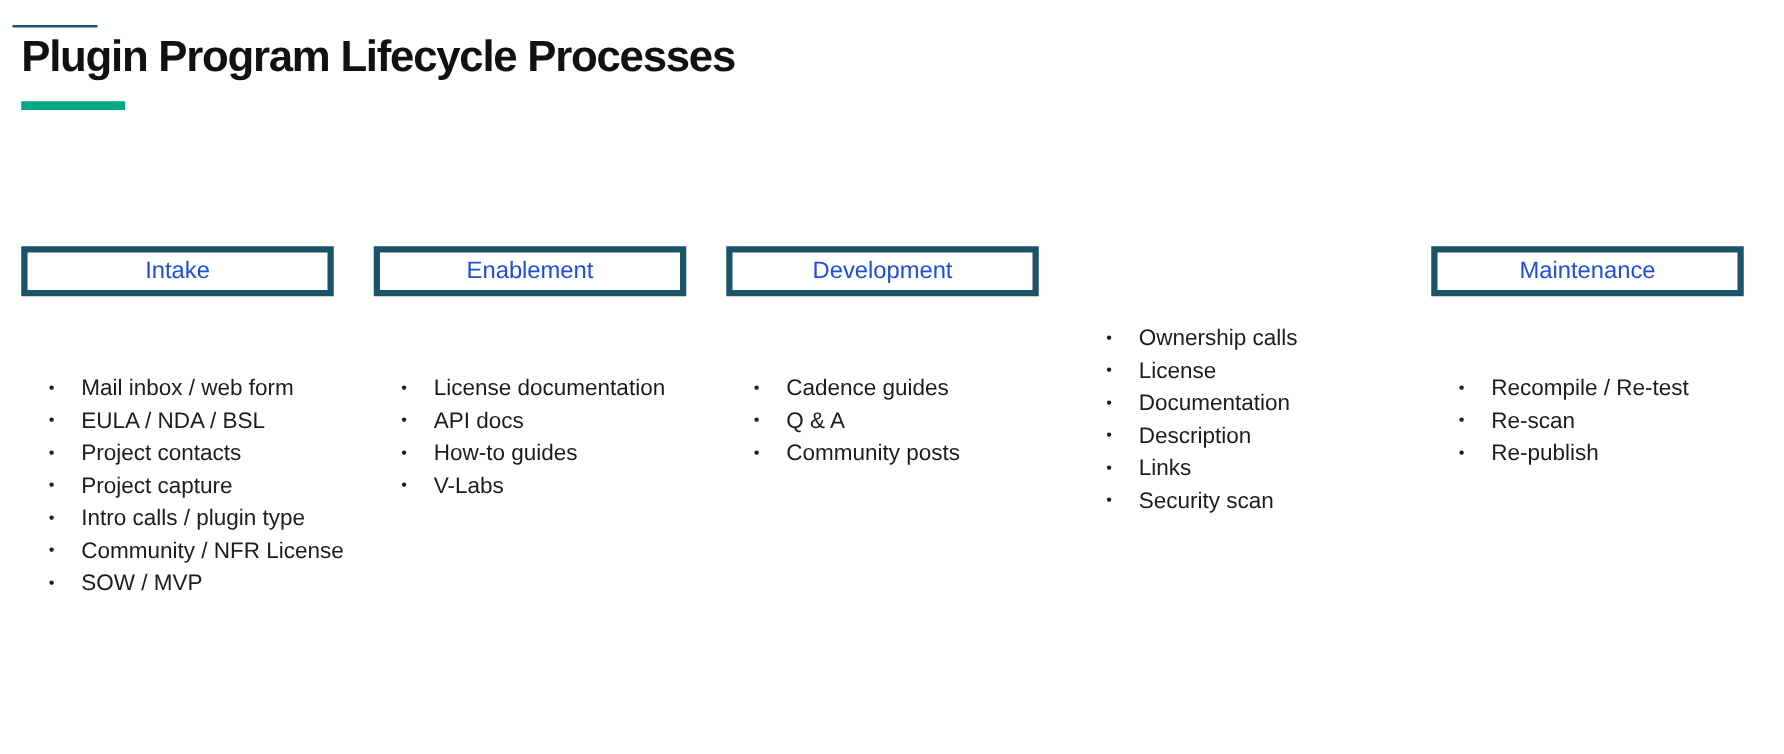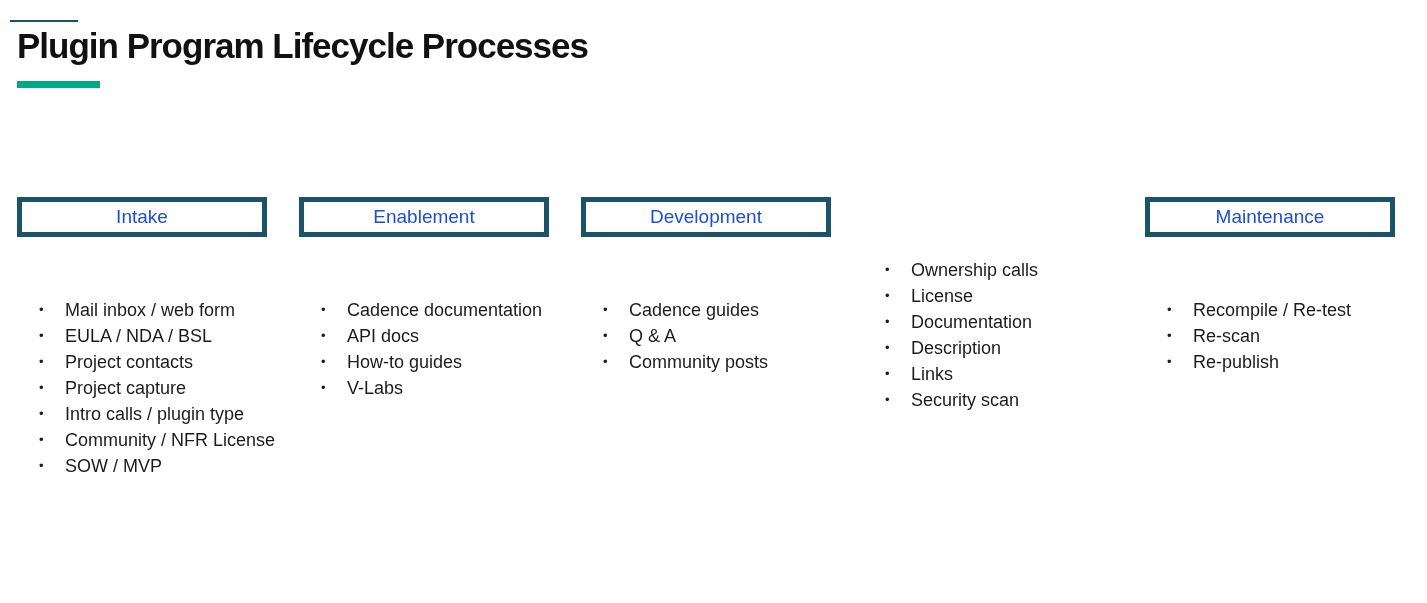--- a/index.html
+++ b/index.html
@@ -113,21 +113,21 @@
           <li>Intro calls / plugin type</li>
           <li>Community / NFR License</li>
           <li>SOW / MVP</li>
         </ul>
       </div>
       <div class="stage">
         <div class="header-box">
           <span class="header-label">Enablement</span>
         </div>
         <ul class="bullet-list">
-          <li>Cadence documentation</li>
+          <li>License documentation</li>
           <li>API docs</li>
           <li>How-to guides</li>
           <li>V-Labs</li>
         </ul>
       </div>
       <div class="stage">
         <div class="header-box">
           <span class="header-label">Development</span>
         </div>
         <ul class="bullet-list">

